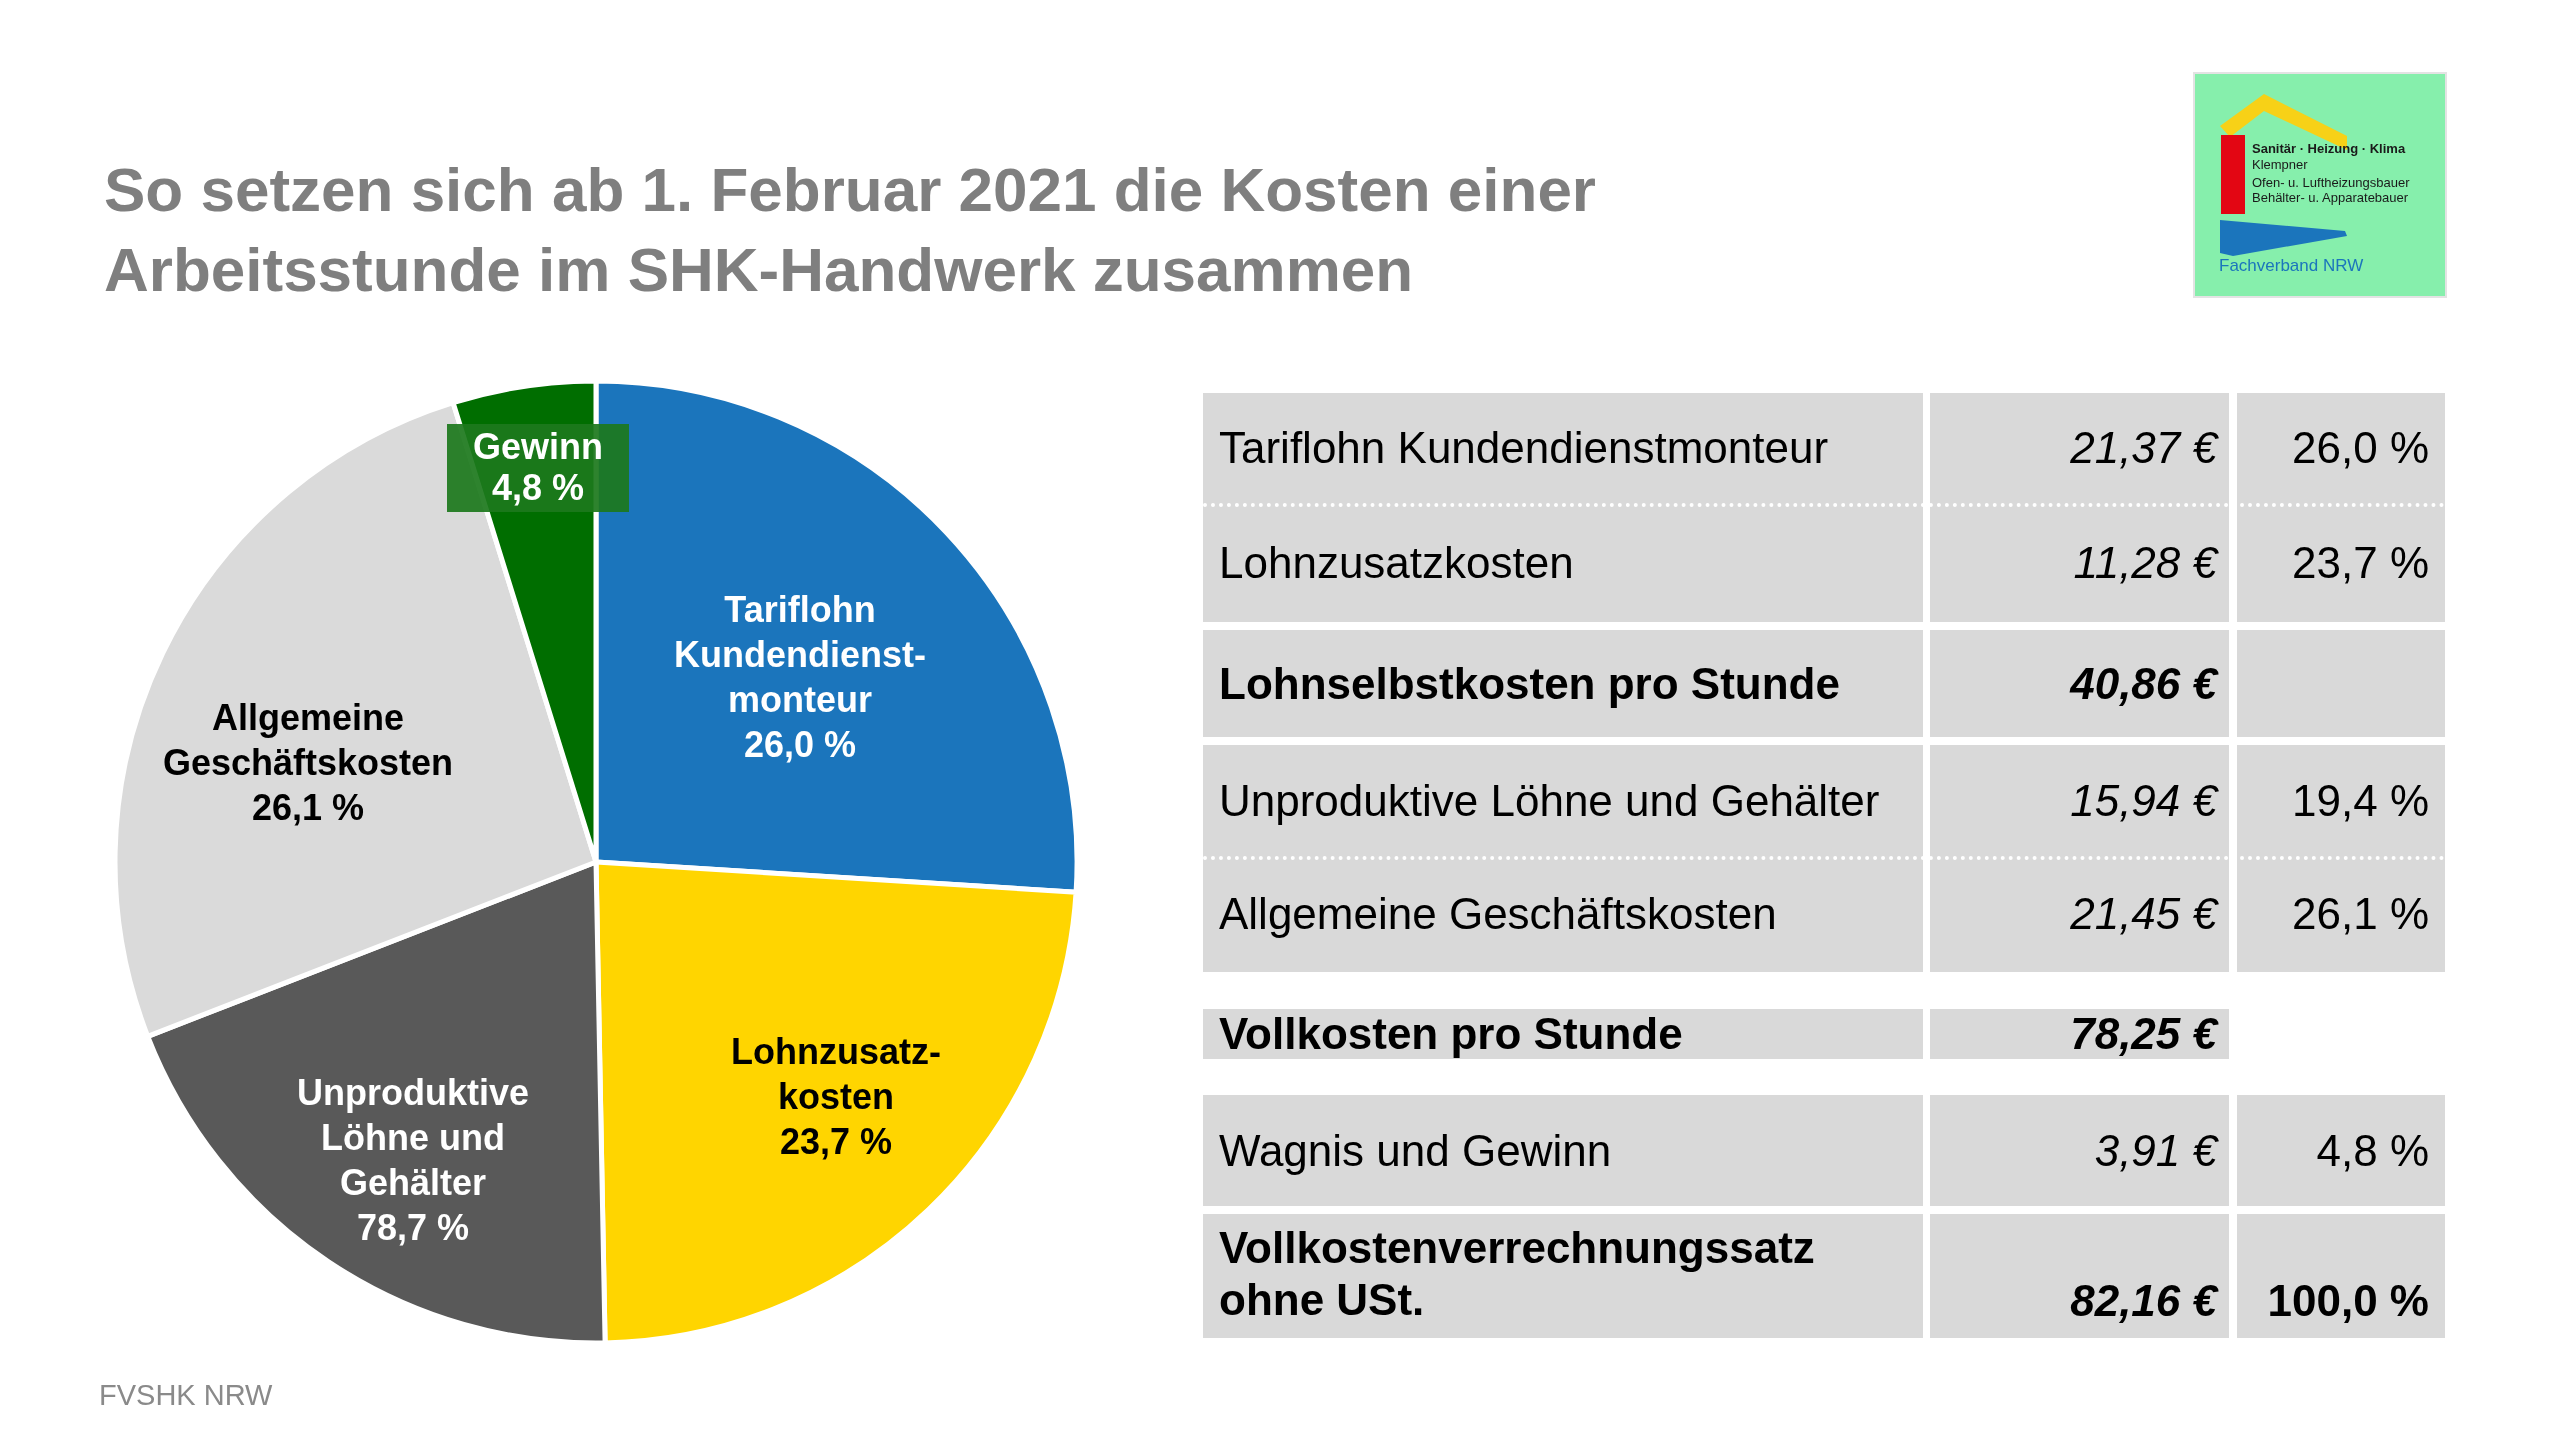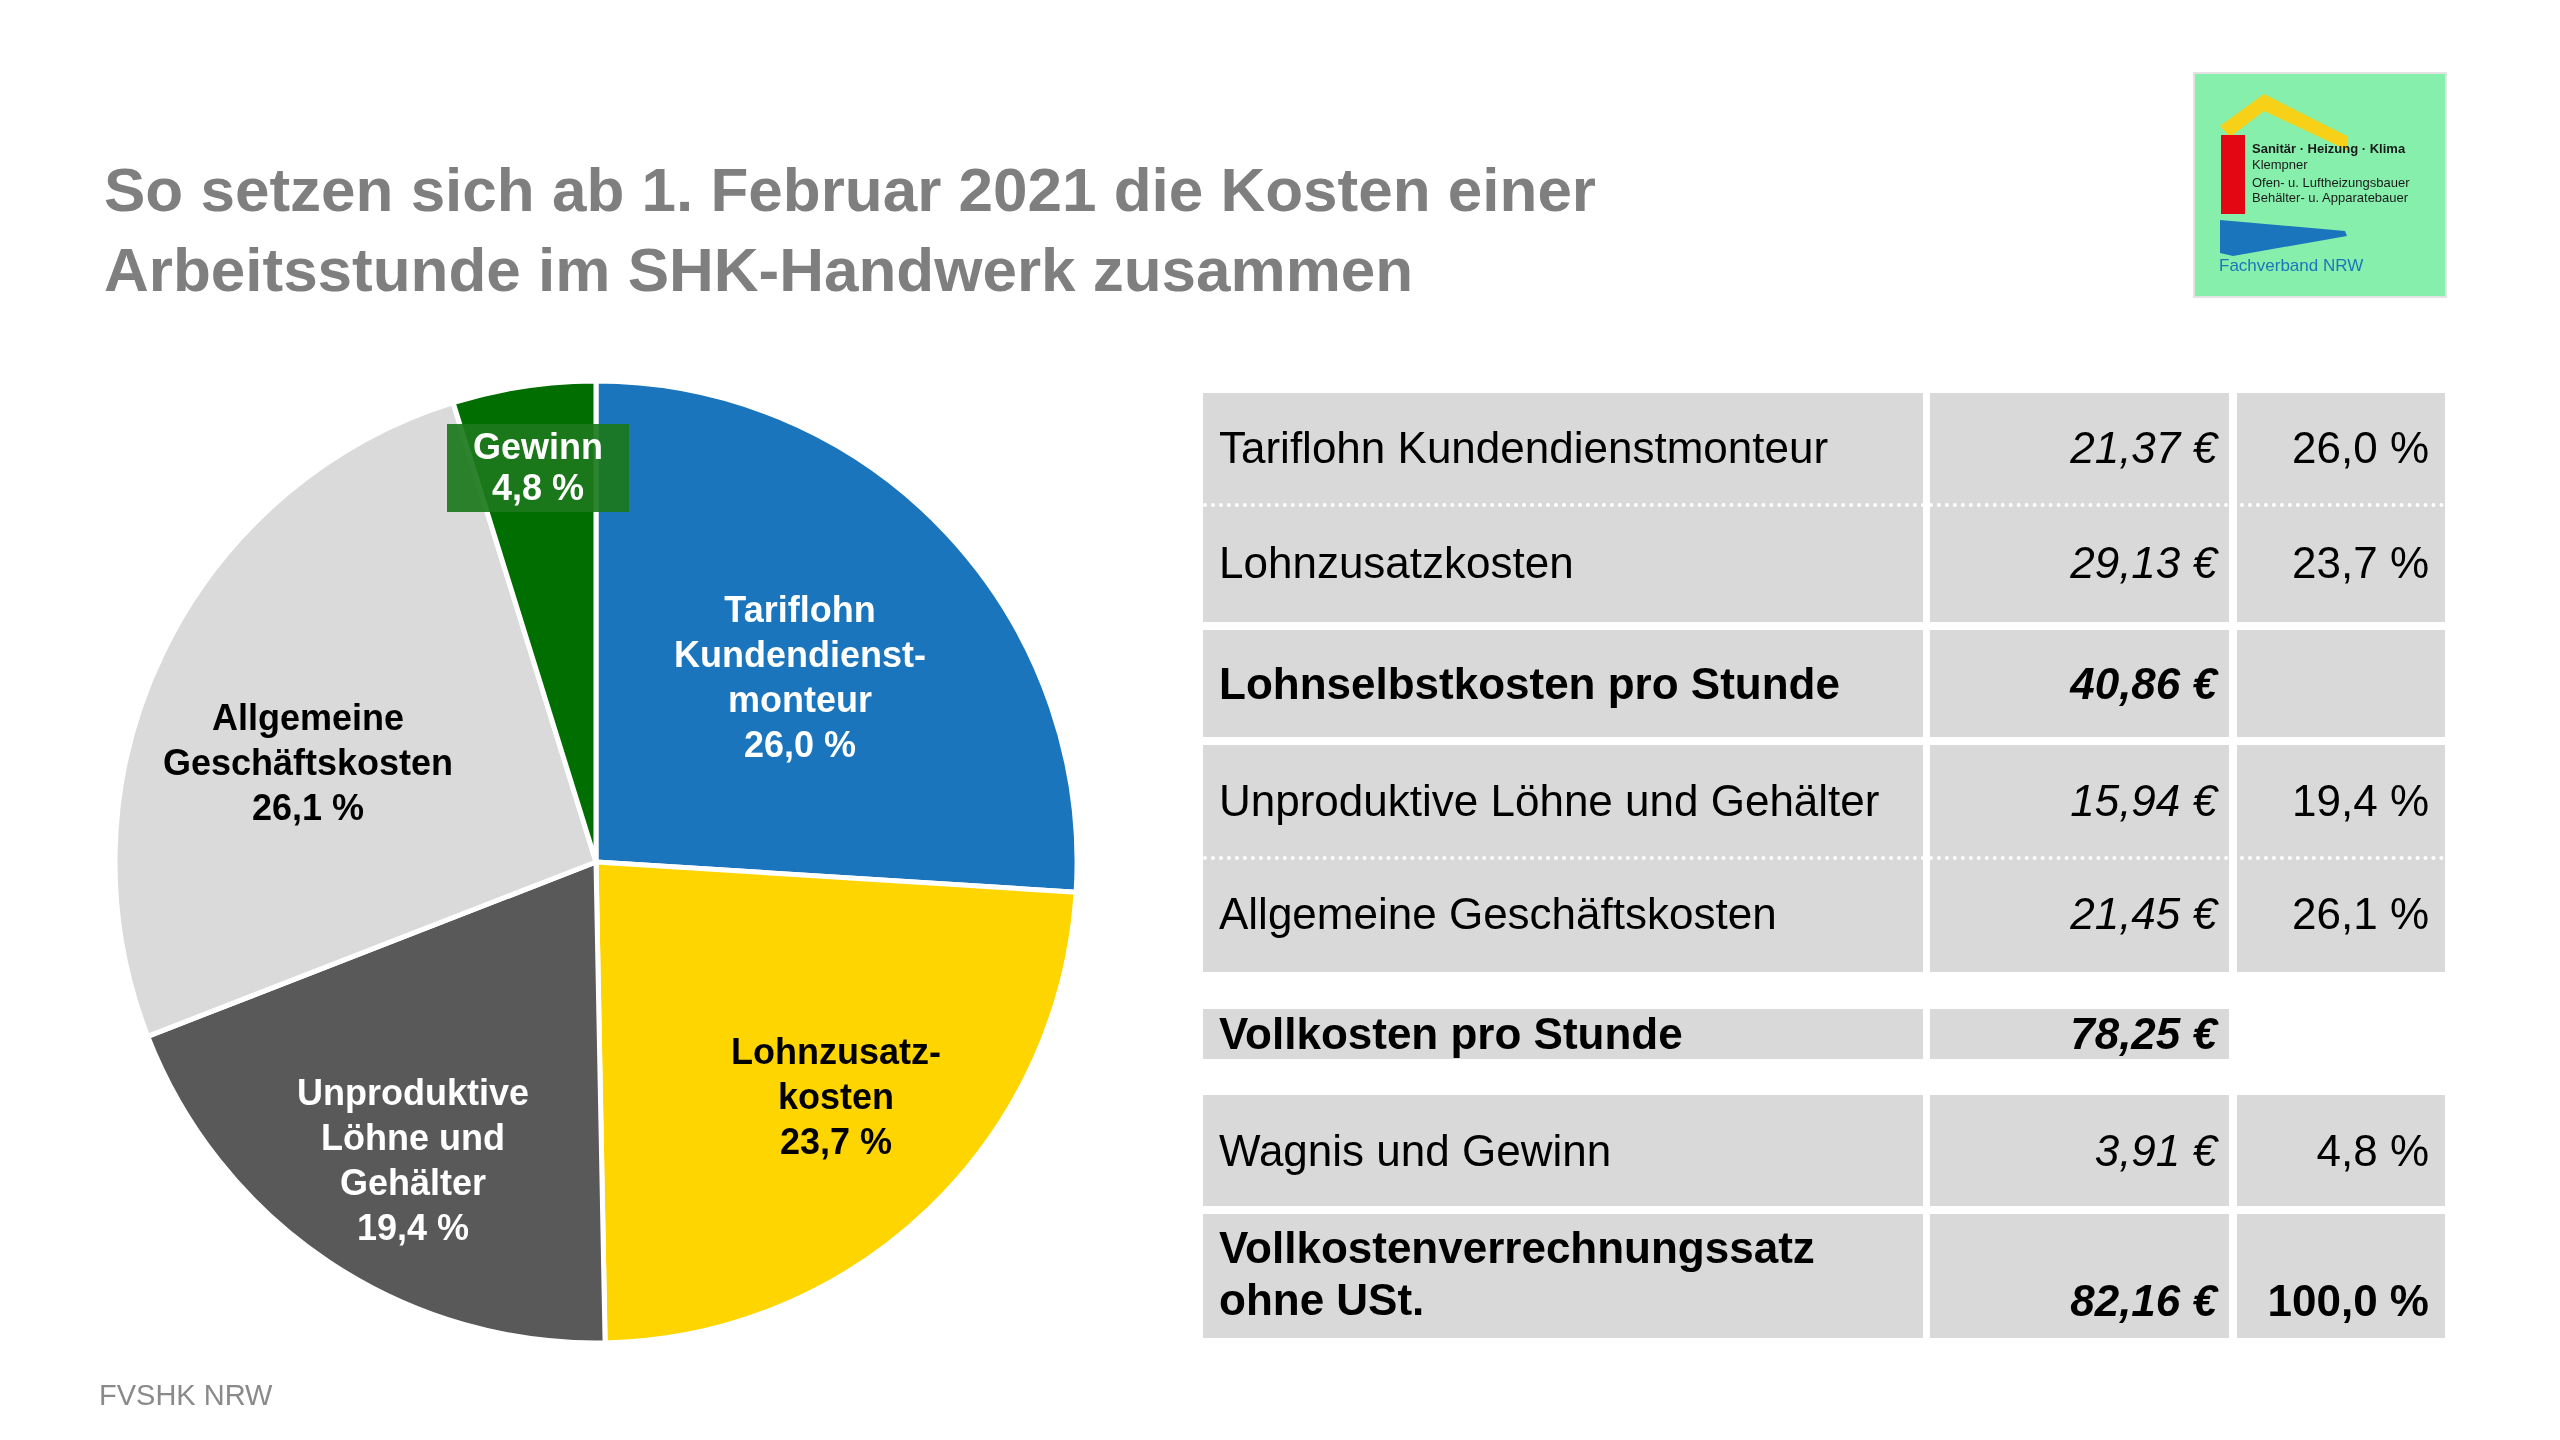--- a/index.html
+++ b/index.html
@@ -88,38 +88,38 @@
 <div class="pie-label pl0" style="color: rgb(255, 255, 255);">Tariflohn
 Kundendienst-
 monteur
 26,0 %</div>
 <div class="pie-label pl1" style="color: rgb(0, 0, 0);">Lohnzusatz-
 kosten
 23,7 %</div>
 <div class="pie-label pl2" style="color: rgb(255, 255, 255);">Unproduktive
 Löhne und
 Gehälter
-19,4 %</div>
+78,7 %</div>
 <div class="pie-label pl3" style="color: rgb(0, 0, 0);">Allgemeine
 Geschäftskosten
 26,1 %</div>
 <div class="pie-label pl4" style="color: rgb(255, 255, 255);">Gewinn
 4,8 %</div>
 
 <div class="table">
 
   <div class="t-row r1">
     <div class="c c1">Tariflohn Kundendienstmonteur</div>
     <div class="c c2">21,37 €</div>
     <div class="c c3">26,0 %</div>
   </div>
 
   <div class="t-row r2 dotted">
     <div class="c c1">Lohnzusatzkosten</div>
-    <div class="c c2">29,13 €</div>
+    <div class="c c2">11,28 €</div>
     <div class="c c3">23,7 %</div>
   </div>
 
   <div class="t-row r3 bold">
     <div class="c c1">Lohnselbstkosten pro Stunde</div>
     <div class="c c2">40,86 €</div>
     <div class="c c3"></div>
   </div>
 
   <div class="t-row r4">

